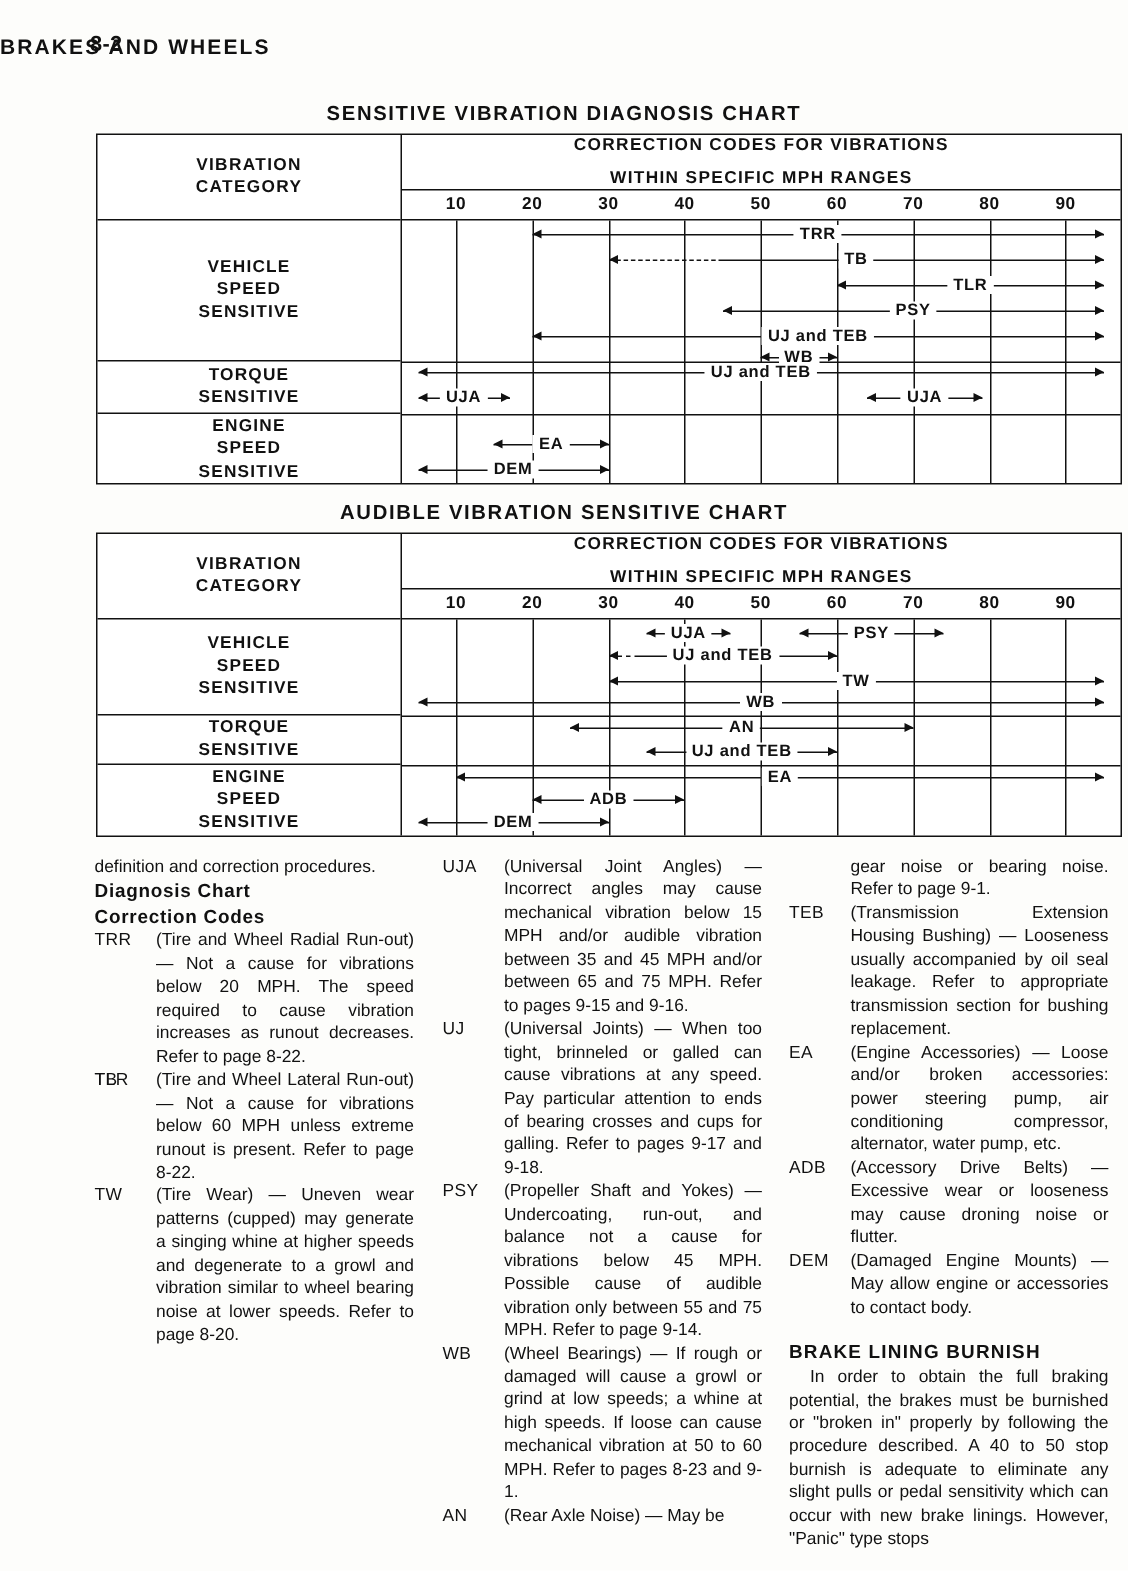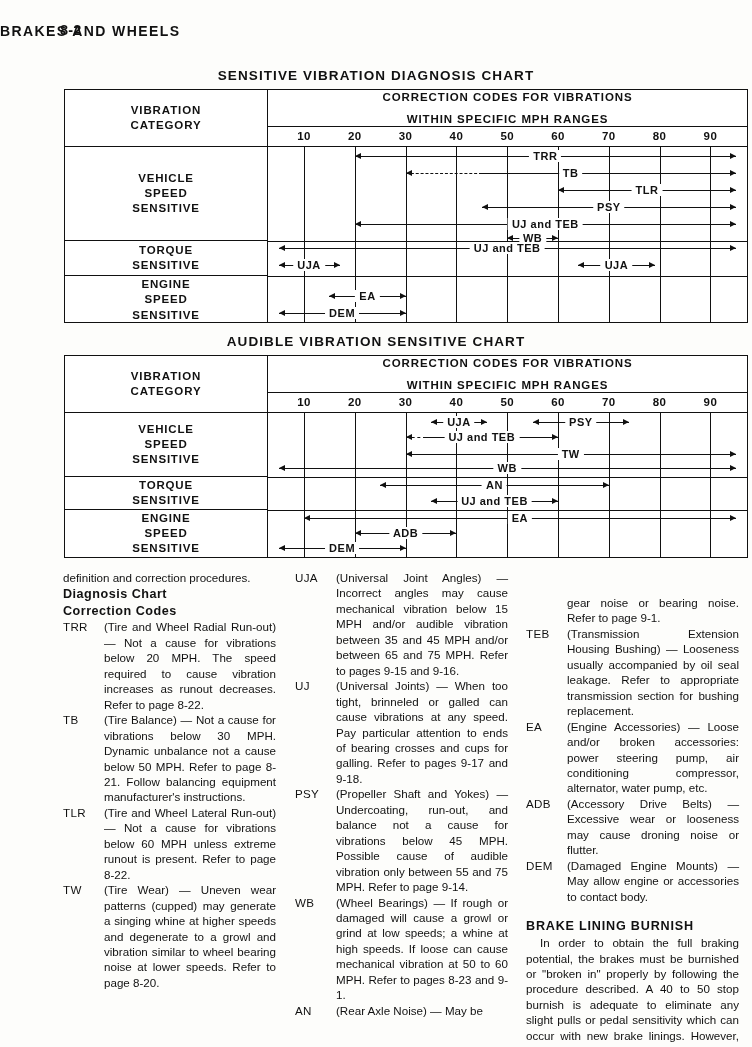--- a/index.html
+++ b/index.html
@@ -539,21 +539,20 @@
     <div class="col" id="col-1">
         <div class="blockpara">definition and correction procedures.</div>
         <div class="subhead">Diagnosis Chart</div>
         <div class="subhead" style="margin-top: 0px;">Correction Codes</div>
         <div class="defn">
           <span class="code">TRR</span>
           <span class="body">(Tire and Wheel Radial Run-out) — Not a cause for vibrations below 20 MPH. The speed required to cause vibration increases as runout decreases. Refer to page 8-22.</span>
         </div>
         <div class="defn">
           <span class="code">TB</span>
-          <span class="body">(Tire Balance) — Not a cause for vibrations below 30 MPH. Dynamic unbalance not a cause below 50 MPH. Refer to page 8-21. Follow balancing equipment manufacturer's instructions.</span>
         </div>
         <div class="defn">
           <span class="code">TLR</span>
           <span class="body">(Tire and Wheel Lateral Run-out) — Not a cause for vibrations below 60 MPH unless extreme runout is present. Refer to page 8-22.</span>
         </div>
         <div class="defn">
           <span class="code">TW</span>
           <span class="body">(Tire Wear) — Uneven wear patterns (cupped) may generate a singing whine at higher speeds and degenerate to a growl and vibration similar to wheel bearing noise at lower speeds. Refer to page 8-20.</span>
         </div>
       </div>
@@ -573,21 +572,21 @@
         <div class="defn">
           <span class="code">WB</span>
           <span class="body">(Wheel Bearings) — If rough or damaged will cause a growl or grind at low speeds; a whine at high speeds. If loose can cause mechanical vibration at 50 to 60 MPH. Refer to pages 8-23 and 9-1.</span>
         </div>
         <div class="defn">
           <span class="code">AN</span>
           <span class="body">(Rear Axle Noise) — May be</span>
         </div>
       </div>
     <div class="col" id="col-3">
-        <div class="blockpara" style="padding-left: 41px; margin-top: 25px;">gear noise or bearing noise. Refer to page 9-1.</div>
+        <div class="blockpara" style="padding-left: 41px;">gear noise or bearing noise. Refer to page 9-1.</div>
         <div class="defn">
           <span class="code">TEB</span>
           <span class="body">(Transmission Extension Housing Bushing) — Looseness usually accompanied by oil seal leakage. Refer to appropriate transmission section for bushing replacement.</span>
         </div>
         <div class="defn">
           <span class="code">EA</span>
           <span class="body">(Engine Accessories) — Loose and/or broken accessories: power steering pump, air conditioning compressor, alternator, water pump, etc.</span>
         </div>
         <div class="defn">
           <span class="code">ADB</span>

